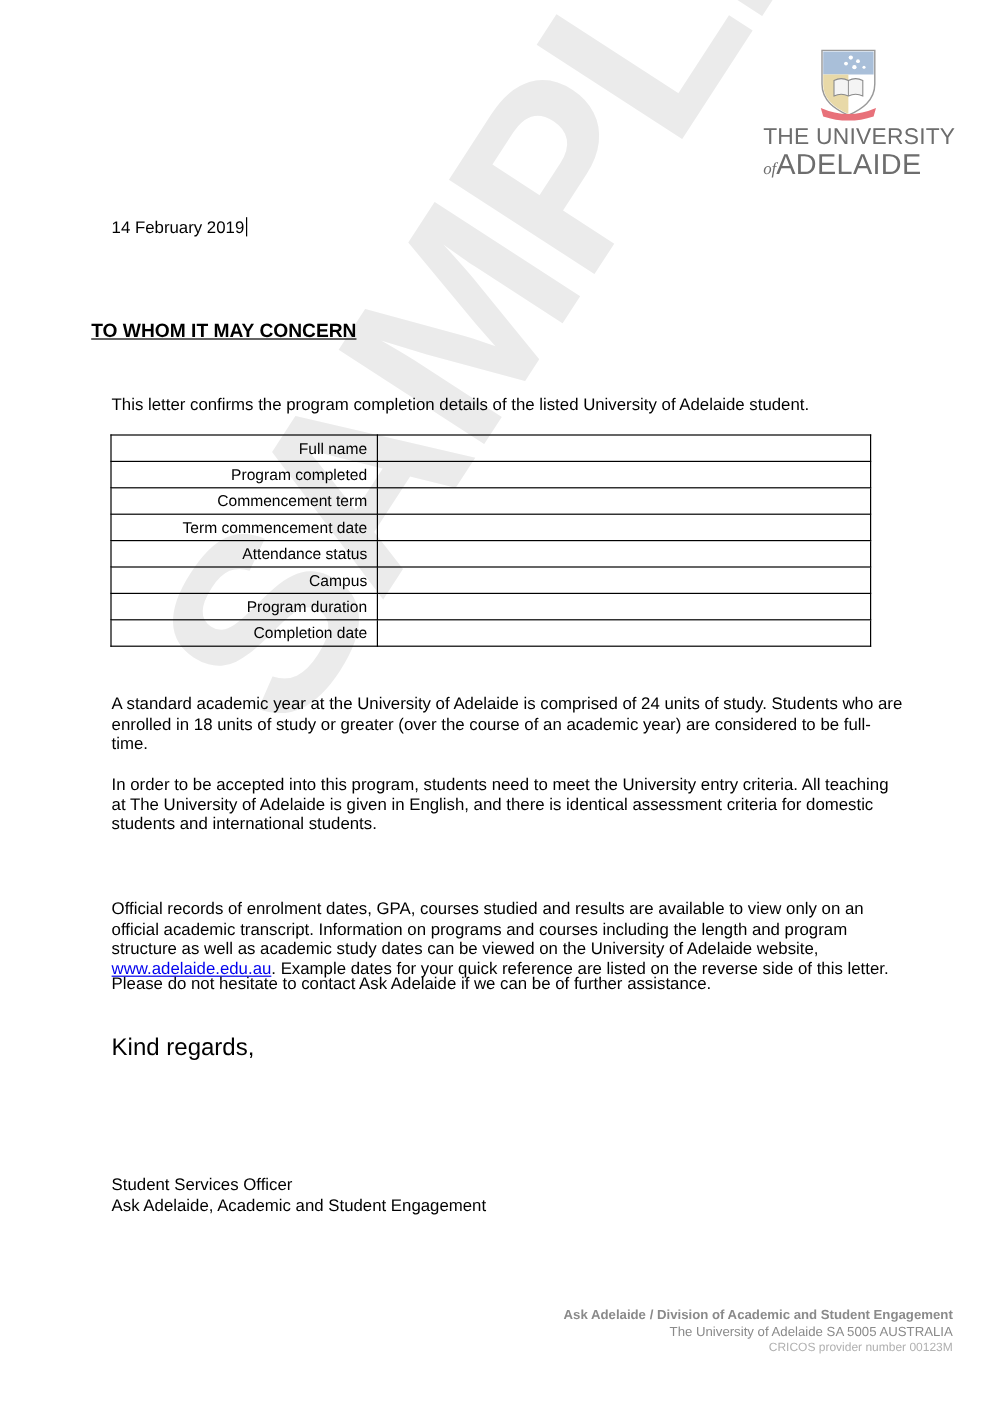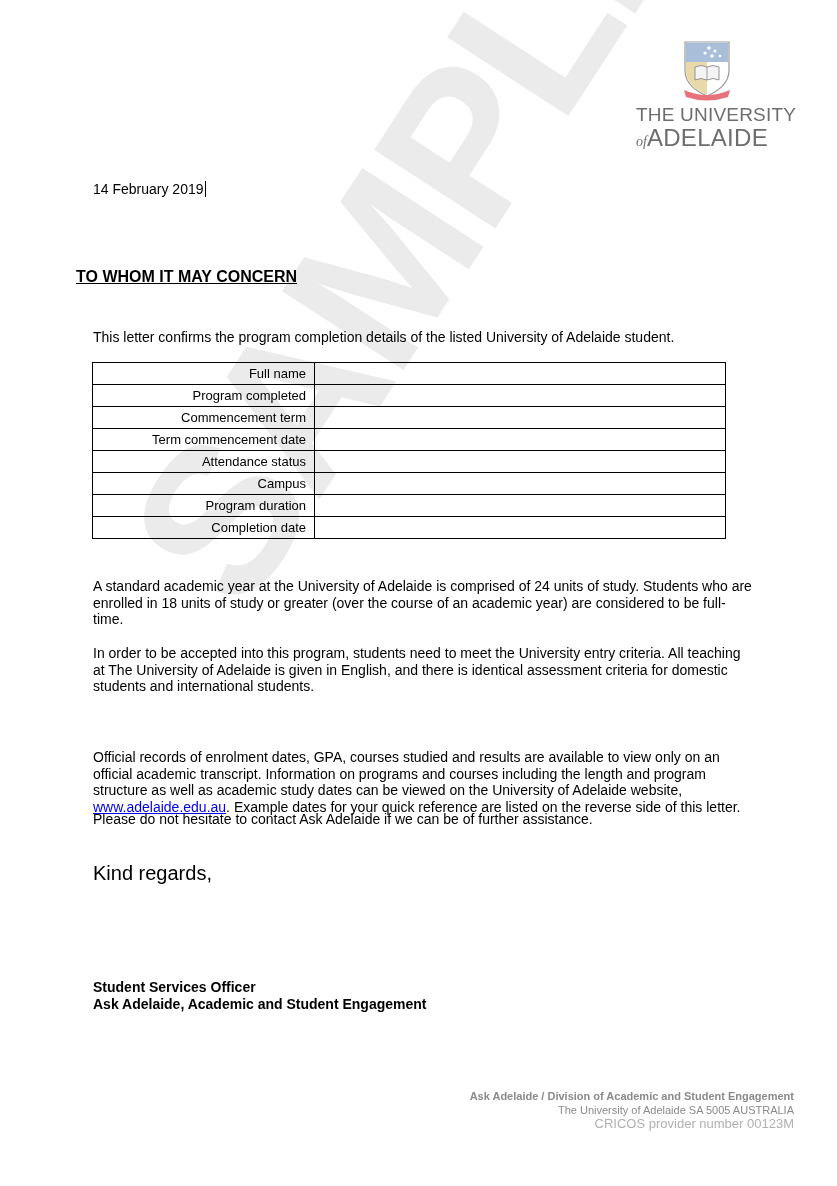--- a/index.html
+++ b/index.html
@@ -40,29 +40,29 @@
     }
     table.details td { border: 1px solid #000; height: 21px; padding: 0 8px; }
     table.details td.label { width: 205px; font-weight: normal; text-align: right; }
 
     .para { position: absolute; left: 93px; width: 660px; font-size: 14px; line-height: 16.5px; }
     .p1 { top: 578px; }
     .p2 { top: 645px; }
     .p3 { top: 749px; }
     .p4 { top: 811px; }
     .regards { position: absolute; left: 93px; top: 862px; font-size: 20px; }
-    .signature { position: absolute; left: 93px; top: 979px; font-size: 14px; line-height: 16.5px; font-weight: bold; }
+    .signature { position: absolute; left: 93px; top: 979px; font-size: 14px; line-height: 16.5px; }
     a.link { color: #0000ee; text-decoration: underline; }
 
     .footer {
       position: absolute; right: 63px; top: 1090px; text-align: right;
       font-size: 11px; color: #8a8a8a; line-height: 13.5px;
     }
     .footer .bold { font-weight: bold; }
-    .footer .cricos { font-size: 13px; color: #b0b0b0; line-height: 13px; }
+    .footer .cricos { font-size: 10px; color: #b0b0b0; line-height: 13px; }
   </style>
 </head>
 <body>
 
 <div class="watermark">SAMPLE</div>
 
 <div class="content">
 
   <div class="logo">
     <svg class="crest" viewBox="0 0 50 62">

